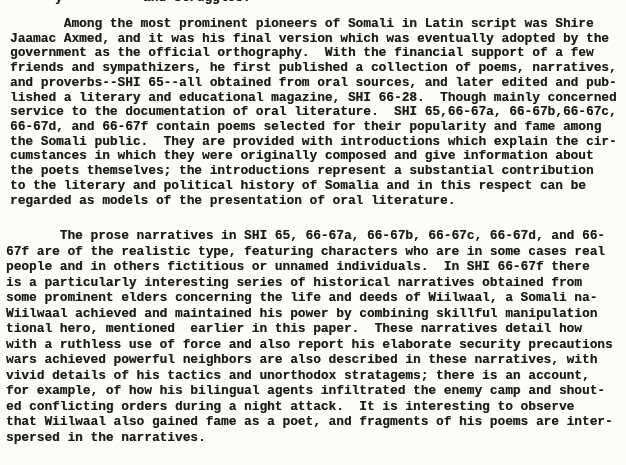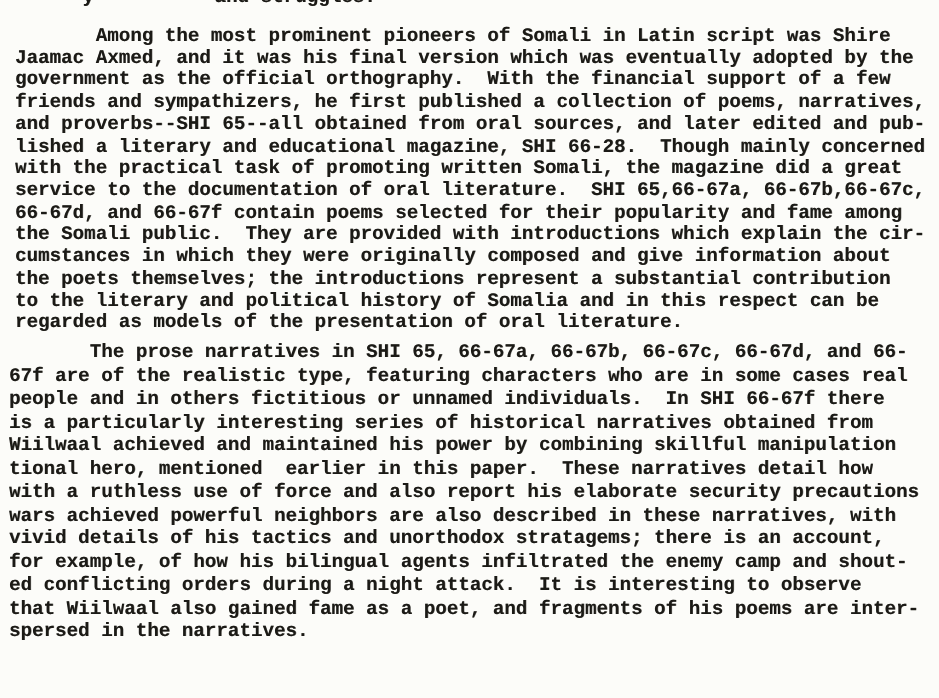--- a/index.html
+++ b/index.html
@@ -40,21 +40,21 @@
   .frag-1 { left: 55px; }
   .frag-2 { left: 143px; }
   .content {
     position: absolute;
     top: 17px;
     left: 10px;
     font-size: 12.8px;
   }
   .paragraph { margin: 0; }
   .para-1 { line-height: 14.72px; }
-  .para-2 { line-height: 15.5px; margin-top: 4px; margin-left: -4px; }
+  .para-2 { line-height: 15.5px; margin-top: 20px; margin-left: -4px; }
   .ln {
     white-space: pre;
     letter-spacing: 0;
   }
 </style>
 </head>
 <body style="background: rgb(252, 252, 249);">
 
 <div class="page" style="color: rgb(27, 26, 22);">
 
@@ -65,35 +65,35 @@
 
   <div class="content">
 
     <div class="paragraph para-1">
       <div class="ln">       Among the most prominent pioneers of Somali in Latin script was Shire</div>
       <div class="ln">Jaamac Axmed, and it was his final version which was eventually adopted by the</div>
       <div class="ln">government as the official orthography.  With the financial support of a few</div>
       <div class="ln">friends and sympathizers, he first published a collection of poems, narratives,</div>
       <div class="ln">and proverbs--SHI 65--all obtained from oral sources, and later edited and pub-</div>
       <div class="ln">lished a literary and educational magazine, SHI 66-28.  Though mainly concerned</div>
-      <div class="ln">with the practical task of promoting written Somali, the magazine did a great</div>
       <div class="ln">service to the documentation of oral literature.  SHI 65,66-67a, 66-67b,66-67c,</div>
       <div class="ln">66-67d, and 66-67f contain poems selected for their popularity and fame among</div>
       <div class="ln">the Somali public.  They are provided with introductions which explain the cir-</div>
       <div class="ln">cumstances in which they were originally composed and give information about</div>
       <div class="ln">the poets themselves; the introductions represent a substantial contribution</div>
       <div class="ln">to the literary and political history of Somalia and in this respect can be</div>
       <div class="ln">regarded as models of the presentation of oral literature.</div>
     </div>
 
     <div class="paragraph para-2">
       <div class="ln">       The prose narratives in SHI 65, 66-67a, 66-67b, 66-67c, 66-67d, and 66-</div>
       <div class="ln">67f are of the realistic type, featuring characters who are in some cases real</div>
       <div class="ln">people and in others fictitious or unnamed individuals.  In SHI 66-67f there</div>
       <div class="ln">is a particularly interesting series of historical narratives obtained from</div>
+      <div class="ln">some prominent elders concerning the life and deeds of Wiilwaal, a Somali na-</div>
       <div class="ln">Wiilwaal achieved and maintained his power by combining skillful manipulation</div>
       <div class="ln">tional hero, mentioned  earlier in this paper.  These narratives detail how</div>
       <div class="ln">with a ruthless use of force and also report his elaborate security precautions</div>
       <div class="ln">wars achieved powerful neighbors are also described in these narratives, with</div>
       <div class="ln">vivid details of his tactics and unorthodox stratagems; there is an account,</div>
       <div class="ln">for example, of how his bilingual agents infiltrated the enemy camp and shout-</div>
       <div class="ln">ed conflicting orders during a night attack.  It is interesting to observe</div>
       <div class="ln">that Wiilwaal also gained fame as a poet, and fragments of his poems are inter-</div>
       <div class="ln">spersed in the narratives.</div>
     </div>

